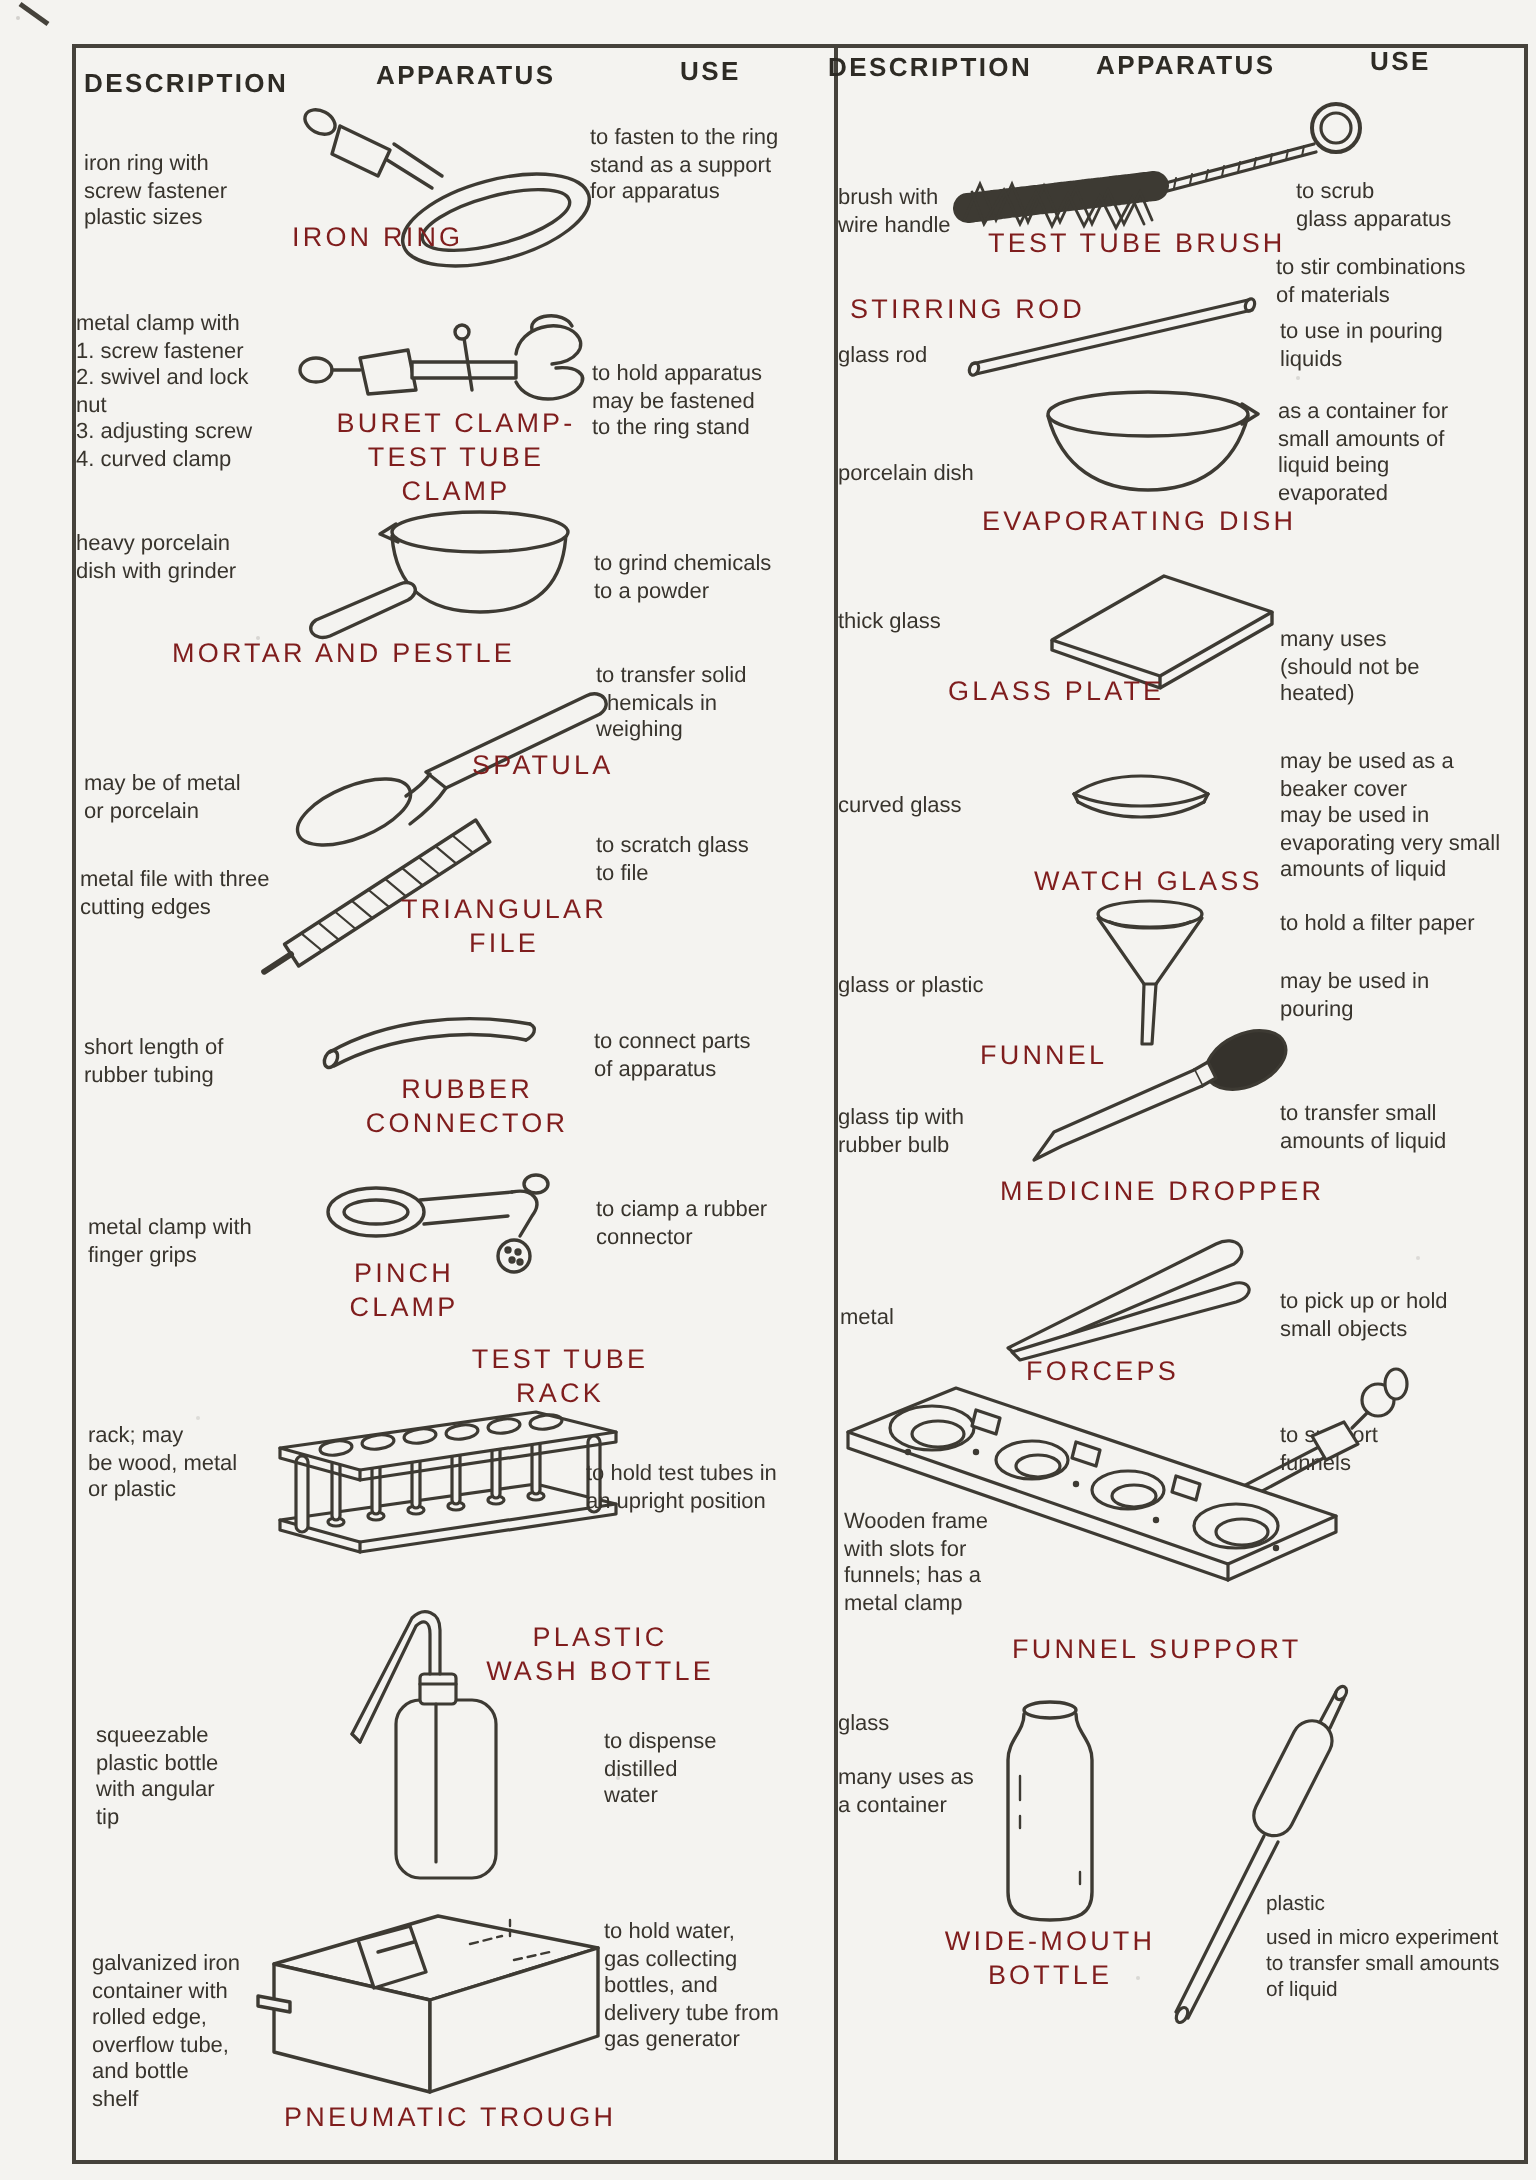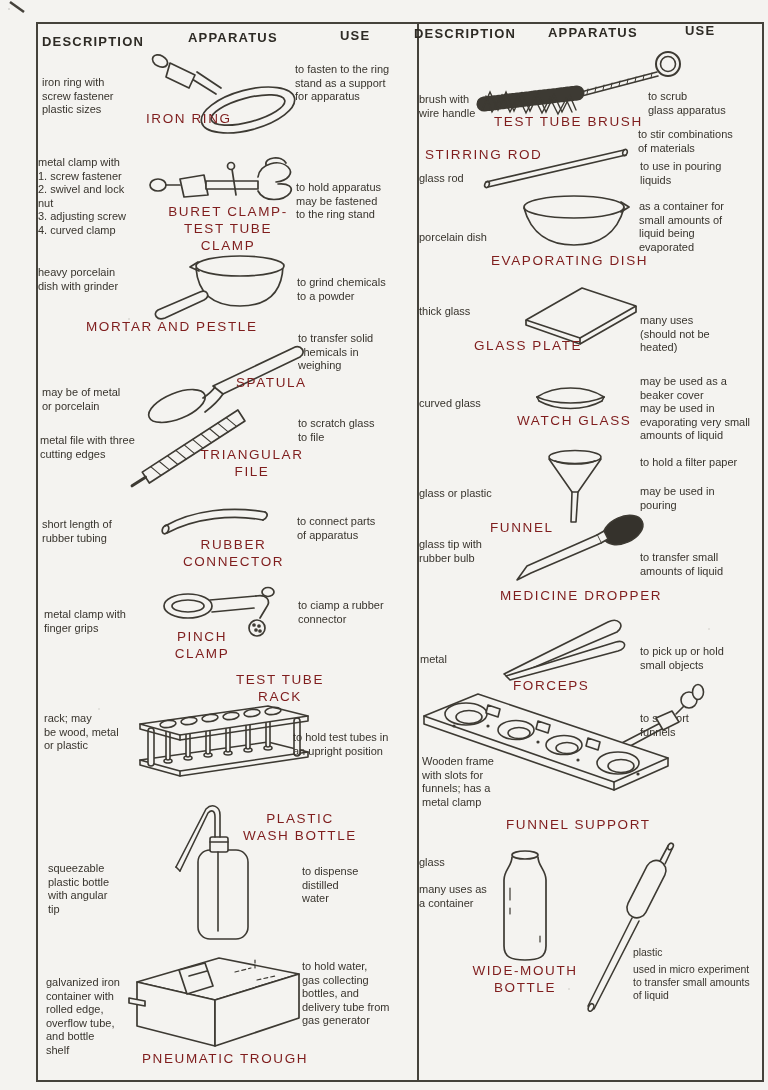--- a/index.html
+++ b/index.html
@@ -313,21 +313,21 @@
 amounts of liquid</div>
   <svg class="draw" style="left:533px;top:383px" width="75" height="36" viewBox="0 0 75 36">
     <g fill="none" stroke="#3d3a33" stroke-width="1.6" stroke-linecap="round">
       <path d="M4 14 C22 2 53 2 71 14"></path>
       <path d="M4 14 C22 22 53 22 71 14"></path>
       <path d="M6 18 C24 28 51 28 69 18"></path>
       <path d="M4 14 L6 18 M71 14 L69 18"></path>
     </g>
   </svg>
   <div class="txt" style="left:419px;top:397px">curved glass</div>
-  <div class="cap" style="left:517px;top:412px">WATCH GLASS</div>
+  <div class="cap" style="left:517px;top:432px">WATCH GLASS</div>
 
   <div class="txt" style="left:640px;top:456px">to hold a filter paper</div>
   <svg class="draw" style="left:545px;top:448px" width="60" height="88" viewBox="0 0 60 88">
     <g fill="none" stroke="#3d3a33" stroke-width="1.6" stroke-linecap="round" stroke-linejoin="round">
       <ellipse cx="30" cy="9" rx="26" ry="6.5" fill="#f4f3f0"></ellipse>
       <path d="M4 11 L27 44 L33 44 L56 11"></path>
       <path d="M27 44 L26 74 L31 74 L33 44"></path>
       <path d="M10 13 C18 17 42 17 50 13"></path>
     </g>
   </svg>
@@ -336,21 +336,21 @@
 pouring</div>
   <div class="cap" style="left:490px;top:519px">FUNNEL</div>
 
   <svg class="draw" style="left:505px;top:512px" width="145" height="78" viewBox="0 0 145 78">
     <g fill="none" stroke="#3d3a33" stroke-width="1.6" stroke-linecap="round" stroke-linejoin="round">
       <ellipse cx="118" cy="18" rx="21" ry="13" transform="rotate(-24 118 18)" fill="#35322c"></ellipse>
       <path d="M103 27 L96 31 L92 23 L99 19 Z" fill="#f4f3f0"></path>
       <path d="M96 31 L26 61 L12 68 L22 54 L92 23" fill="#f4f3f0"></path>
     </g>
   </svg>
-  <div class="txt" style="left:419px;top:538px">glass tip with
+  <div class="txt" style="left:419px;top:553px">glass tip with
 rubber bulb</div>
   <div class="txt" style="left:640px;top:551px">to transfer small
 amounts of liquid</div>
   <div class="cap" style="left:500px;top:587px">MEDICINE DROPPER</div>
 
   <svg class="draw" style="left:496px;top:612px" width="150" height="72" viewBox="0 0 150 72">
     <g fill="none" stroke="#3d3a33" stroke-width="1.6" stroke-linecap="round" stroke-linejoin="round">
       <path d="M8 62 L112 10 C122 5 130 13 121 20 L13 66 Z" fill="#f4f3f0"></path>
       <path d="M10 64 L120 30 C130 27 132 36 122 39 L14 68 Z" fill="#f4f3f0"></path>
     </g>

